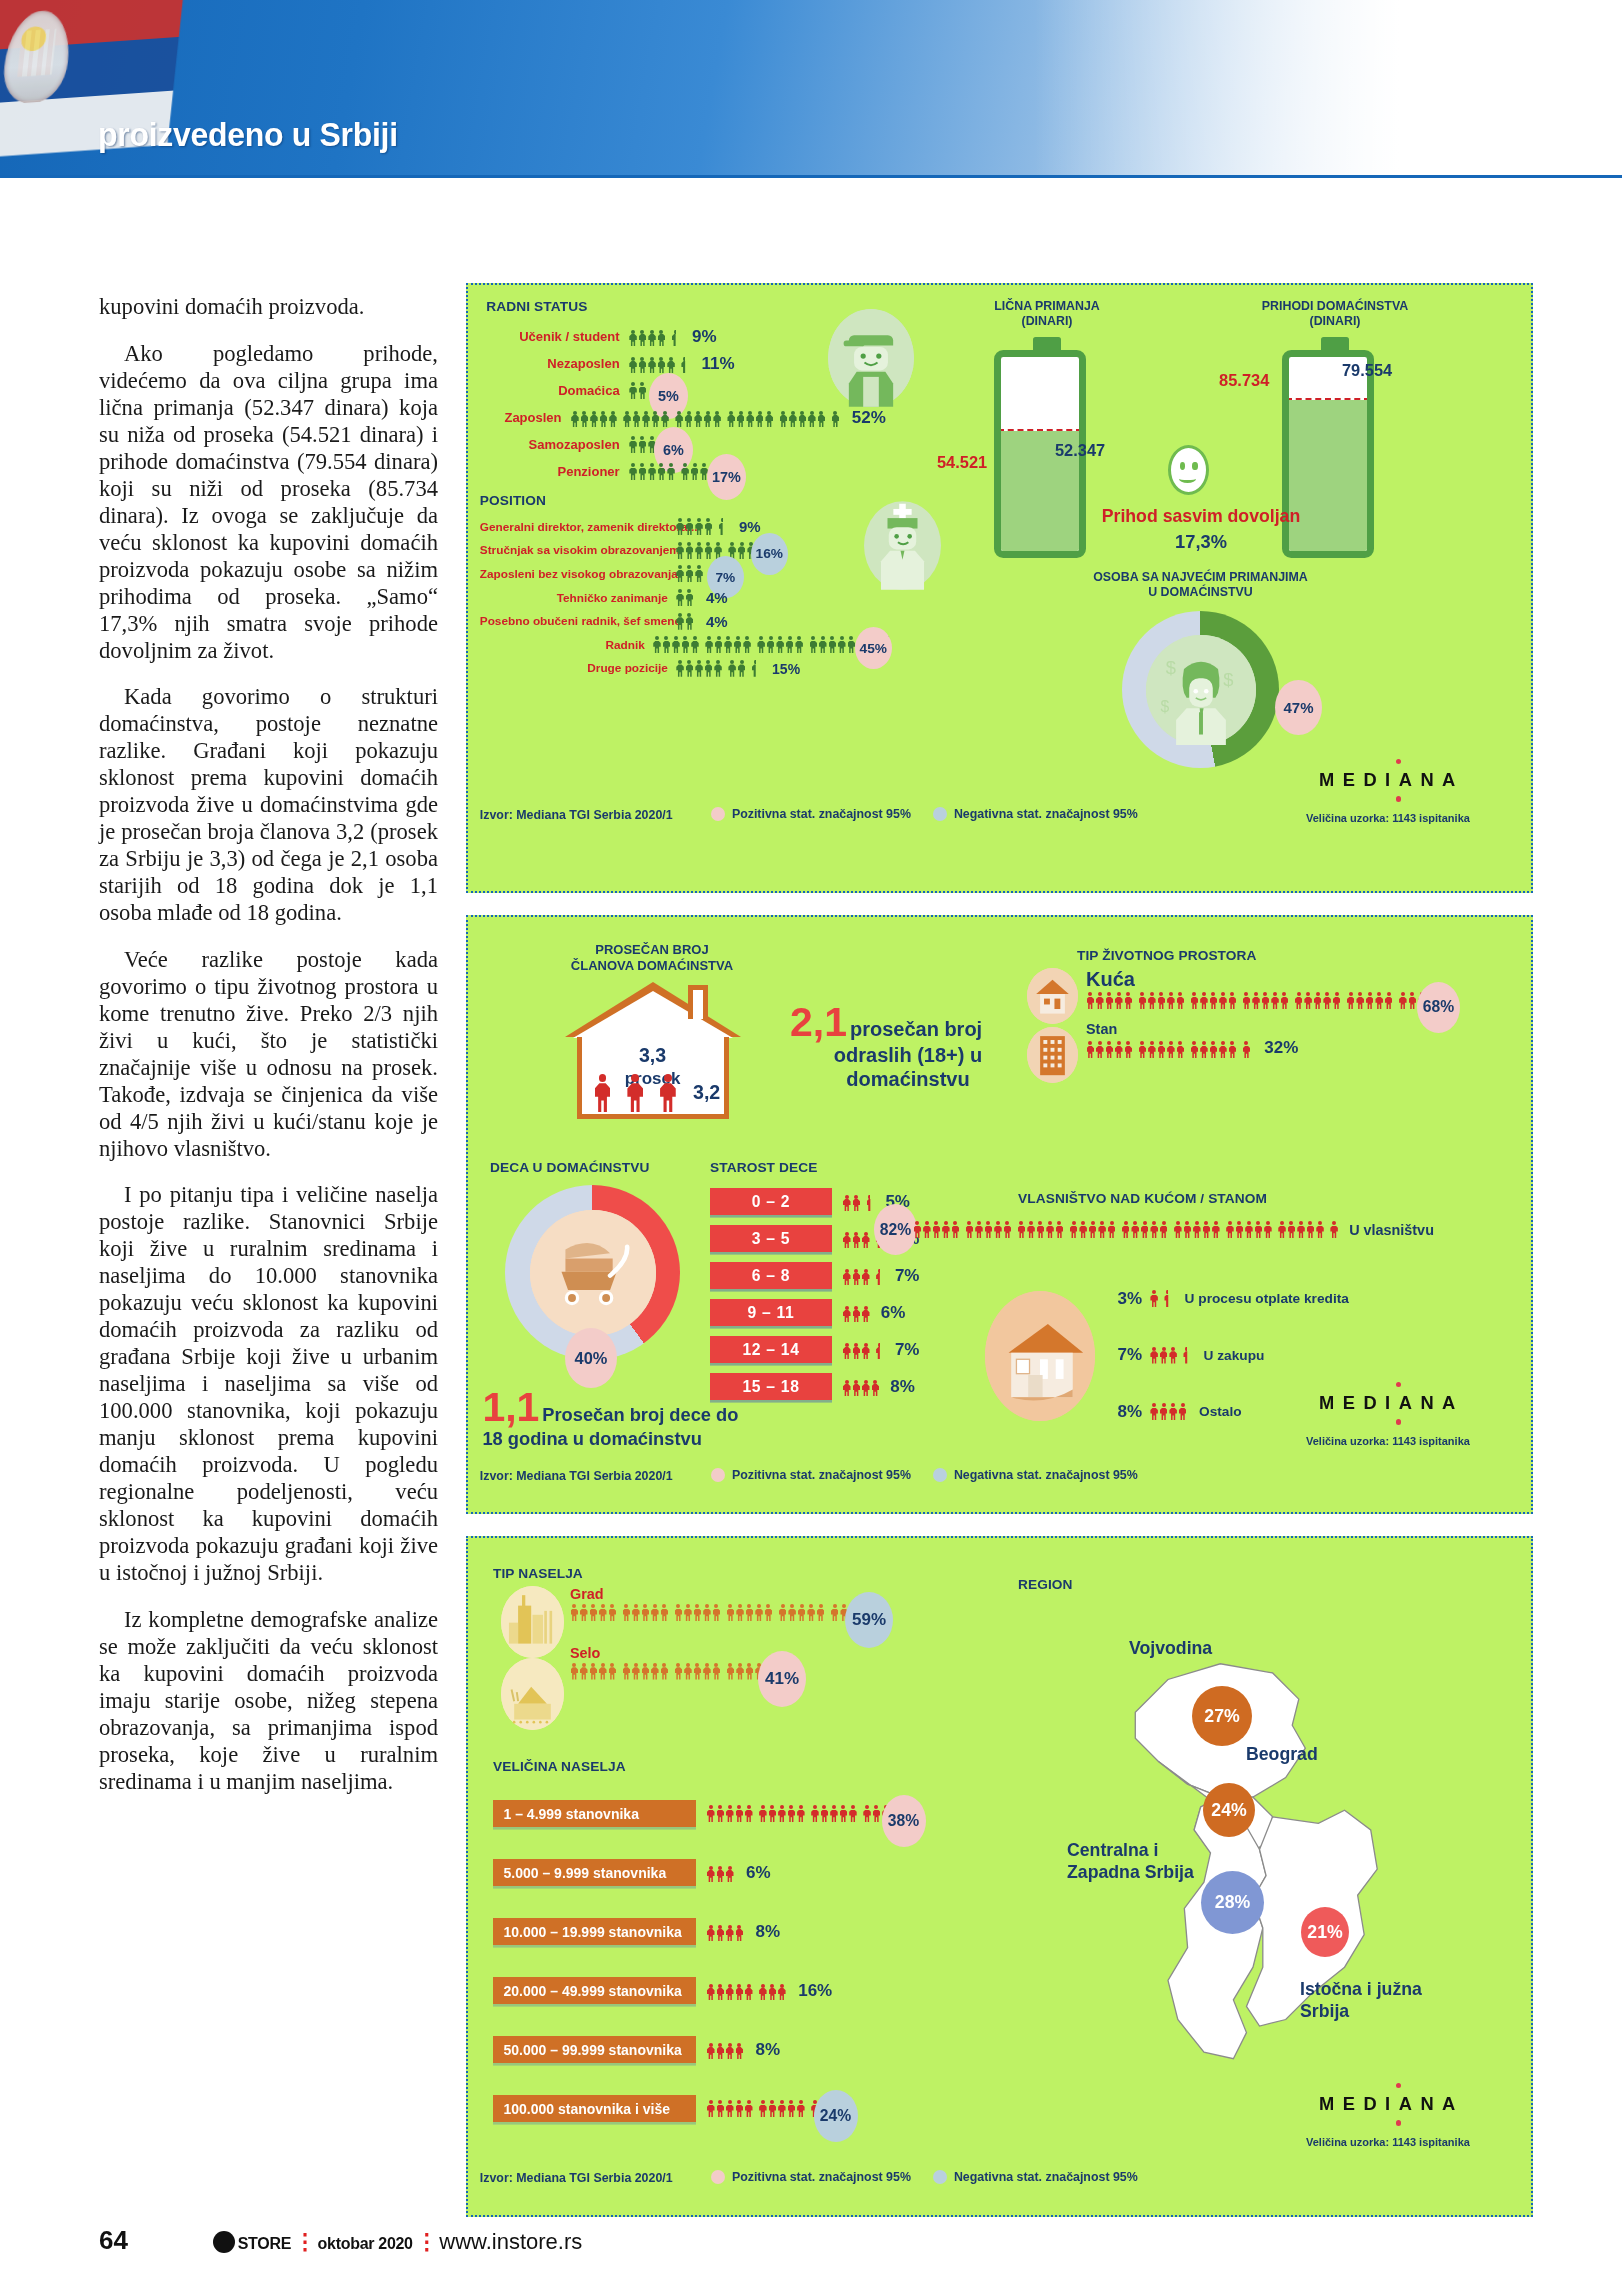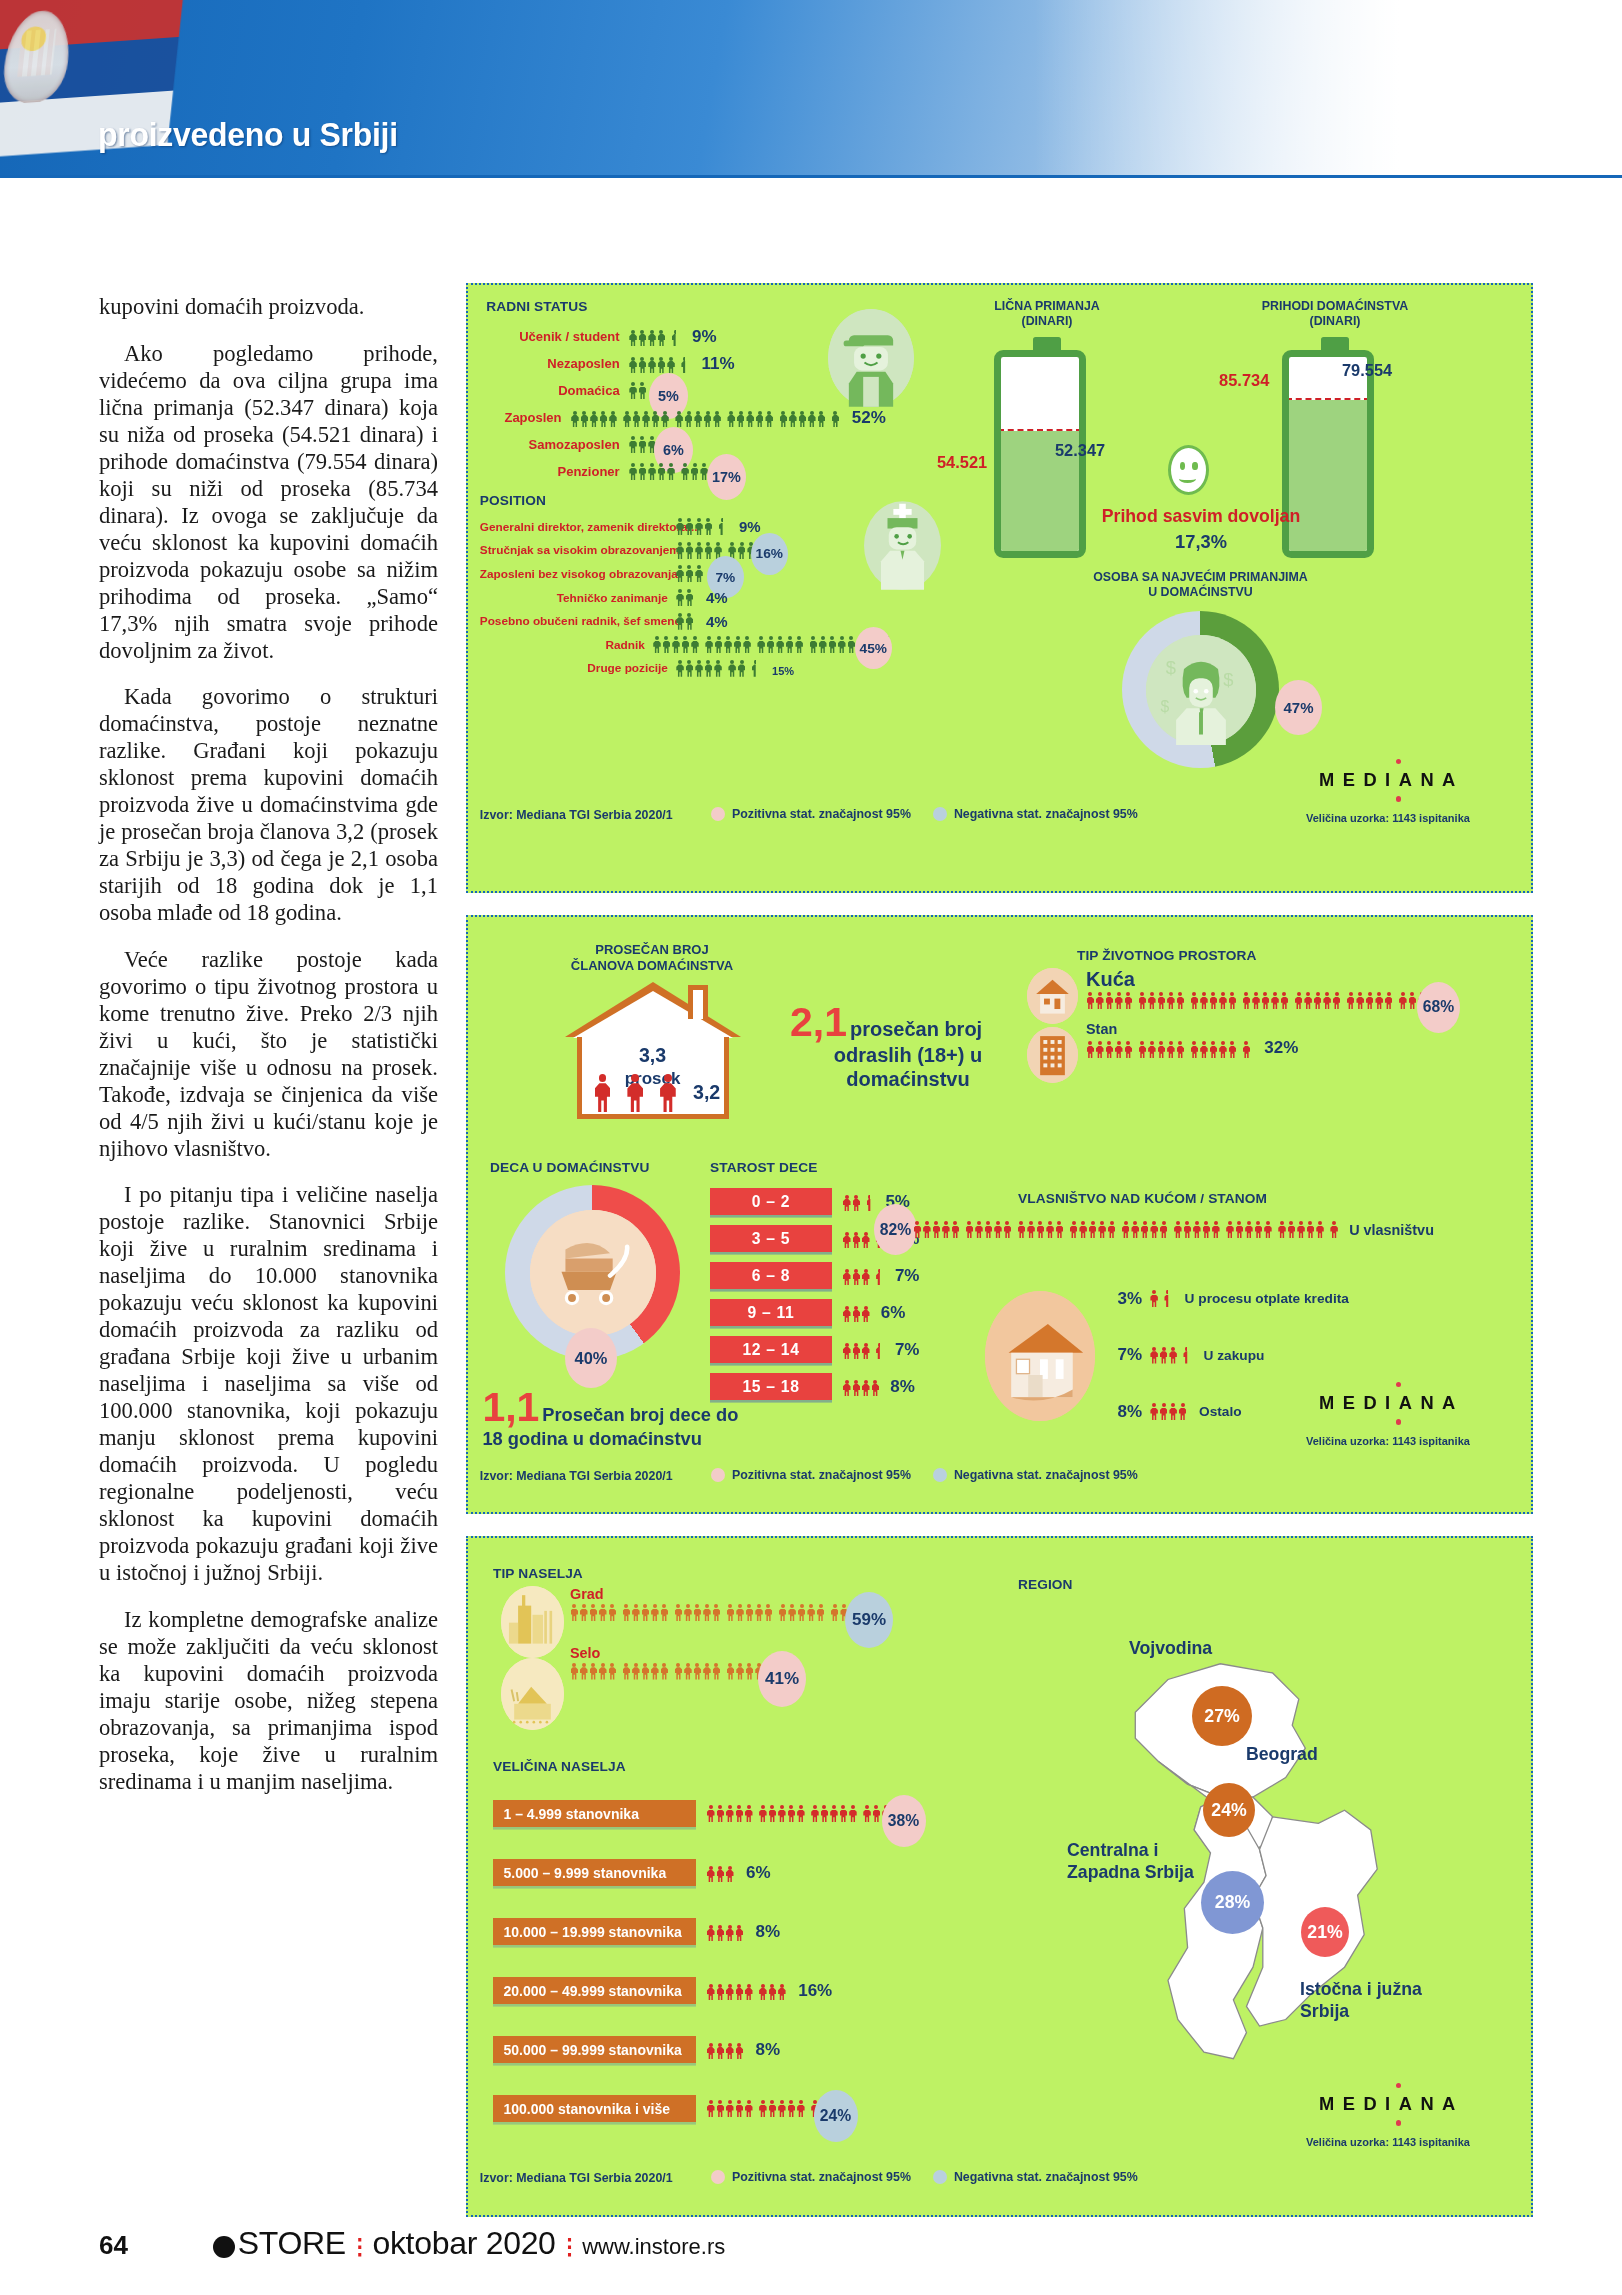--- a/index.html
+++ b/index.html
@@ -216,21 +216,21 @@
   .map-circle {
     position:absolute; border-radius:50%;
     display:flex; align-items:center; justify-content:center;
     color:#fff; font-size:17.7px; font-weight:700;
   }
   .map-label { position:absolute; font-size:17.7px; font-weight:700; color:#1a3a6b; line-height:21.6px;}
 
   
   .page-footer { position:absolute; left:99px; top:2225px; width:1440px; height:46px; }
   .pg-num { font-size:26px; font-weight:700; color:#111; }
-  .foot-brand { font-size:32px; font-weight:400; color:#111; letter-spacing:-0.3px;}
+  .foot-brand { font-size:16px; font-weight:700; color:#111; letter-spacing:-0.3px;}
   .foot-sep { color:#e02020; font-weight:700; font-size:22px; letter-spacing:-1.3px;}
   .foot-url { font-size:22px; color:#111; }
 
   .illus { position:absolute; border-radius:50%; }
 </style>
 </head>
 <body>
 
 <div class="banner">
   <div class="banner-flag"></div>
@@ -528,21 +528,21 @@
               <span class="person green"></span>
               <span class="person green"></span>
             </span>
             <span class="grp">
               <span class="person green"></span>
               <span class="person green"></span>
             </span>
             <span class="grp">
               <span class="person half green"></span>
             </span>
-            <span class="pct" style="margin-left:6.5px;font-size:11px;">15%</span>
+            <span class="pct" style="margin-left:6.5px;font-size:14px;">15%</span>
           </div>
         </div>
       </div>
   </div>
 
   <div class="battery-wrap" style="left:471px;top:14.4px;width:216px;">
     <div class="bat-title">
       <span>LIČNA PRIMANJA</span><br><span>(DINARI)</span>
     </div>
     <div style="margin:7.9px auto 0;width:106px;">

